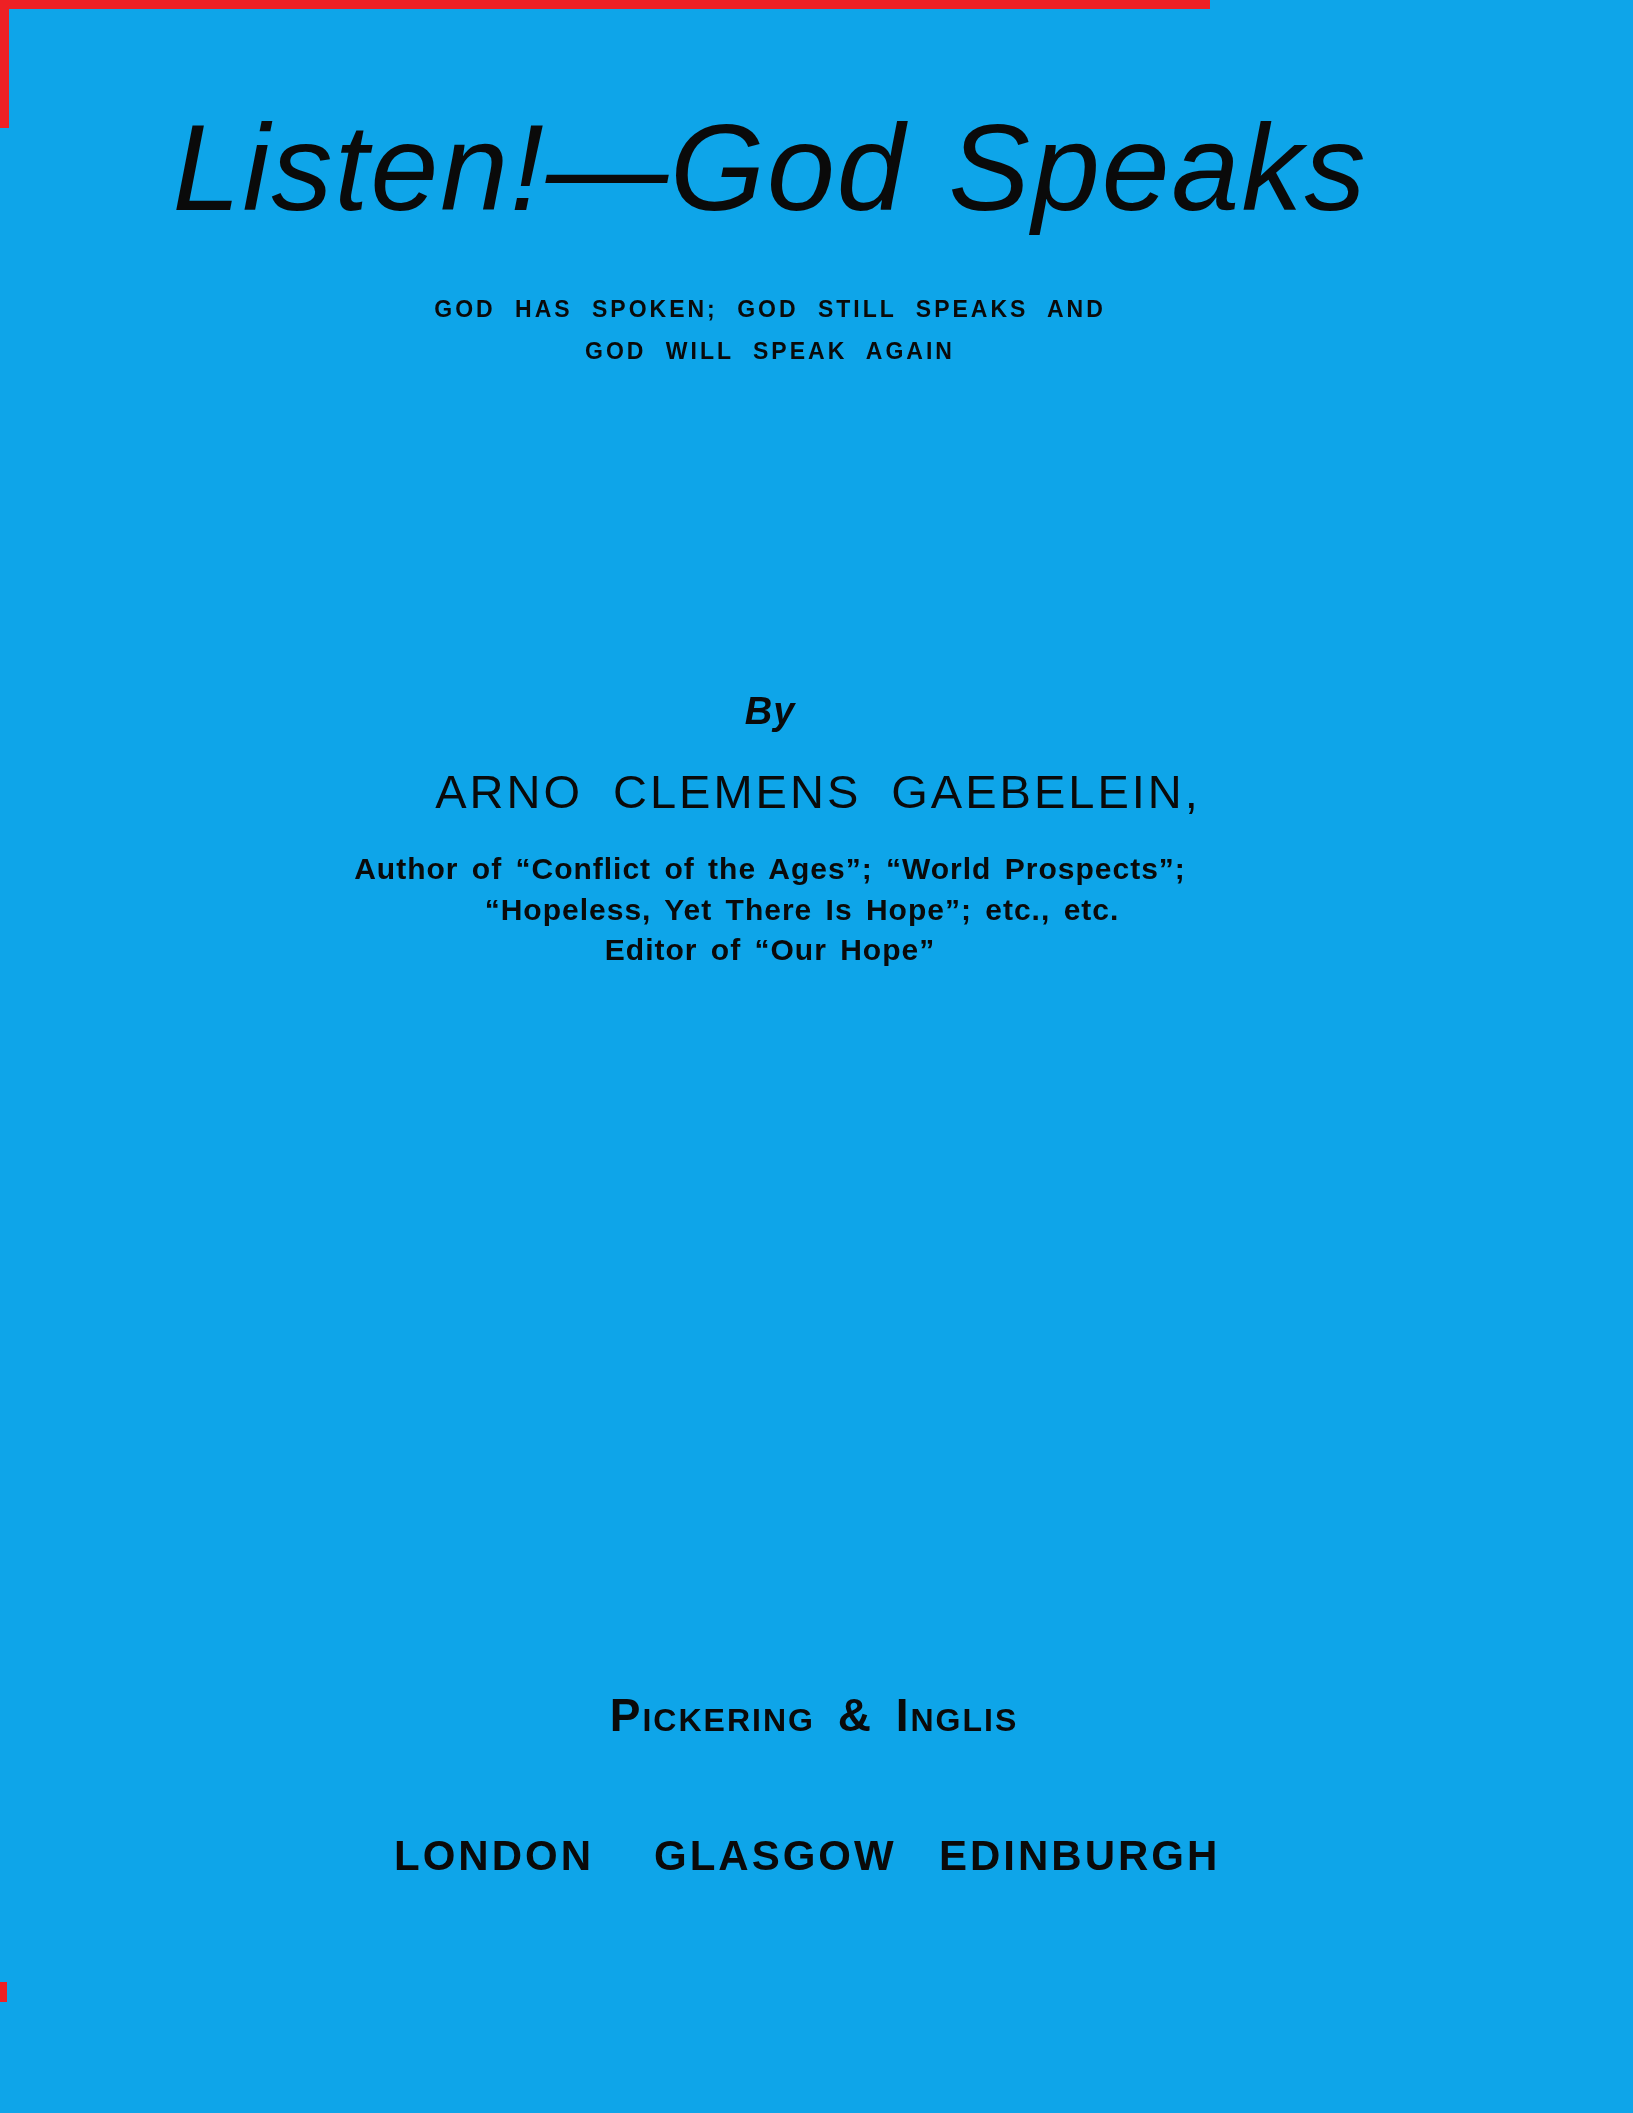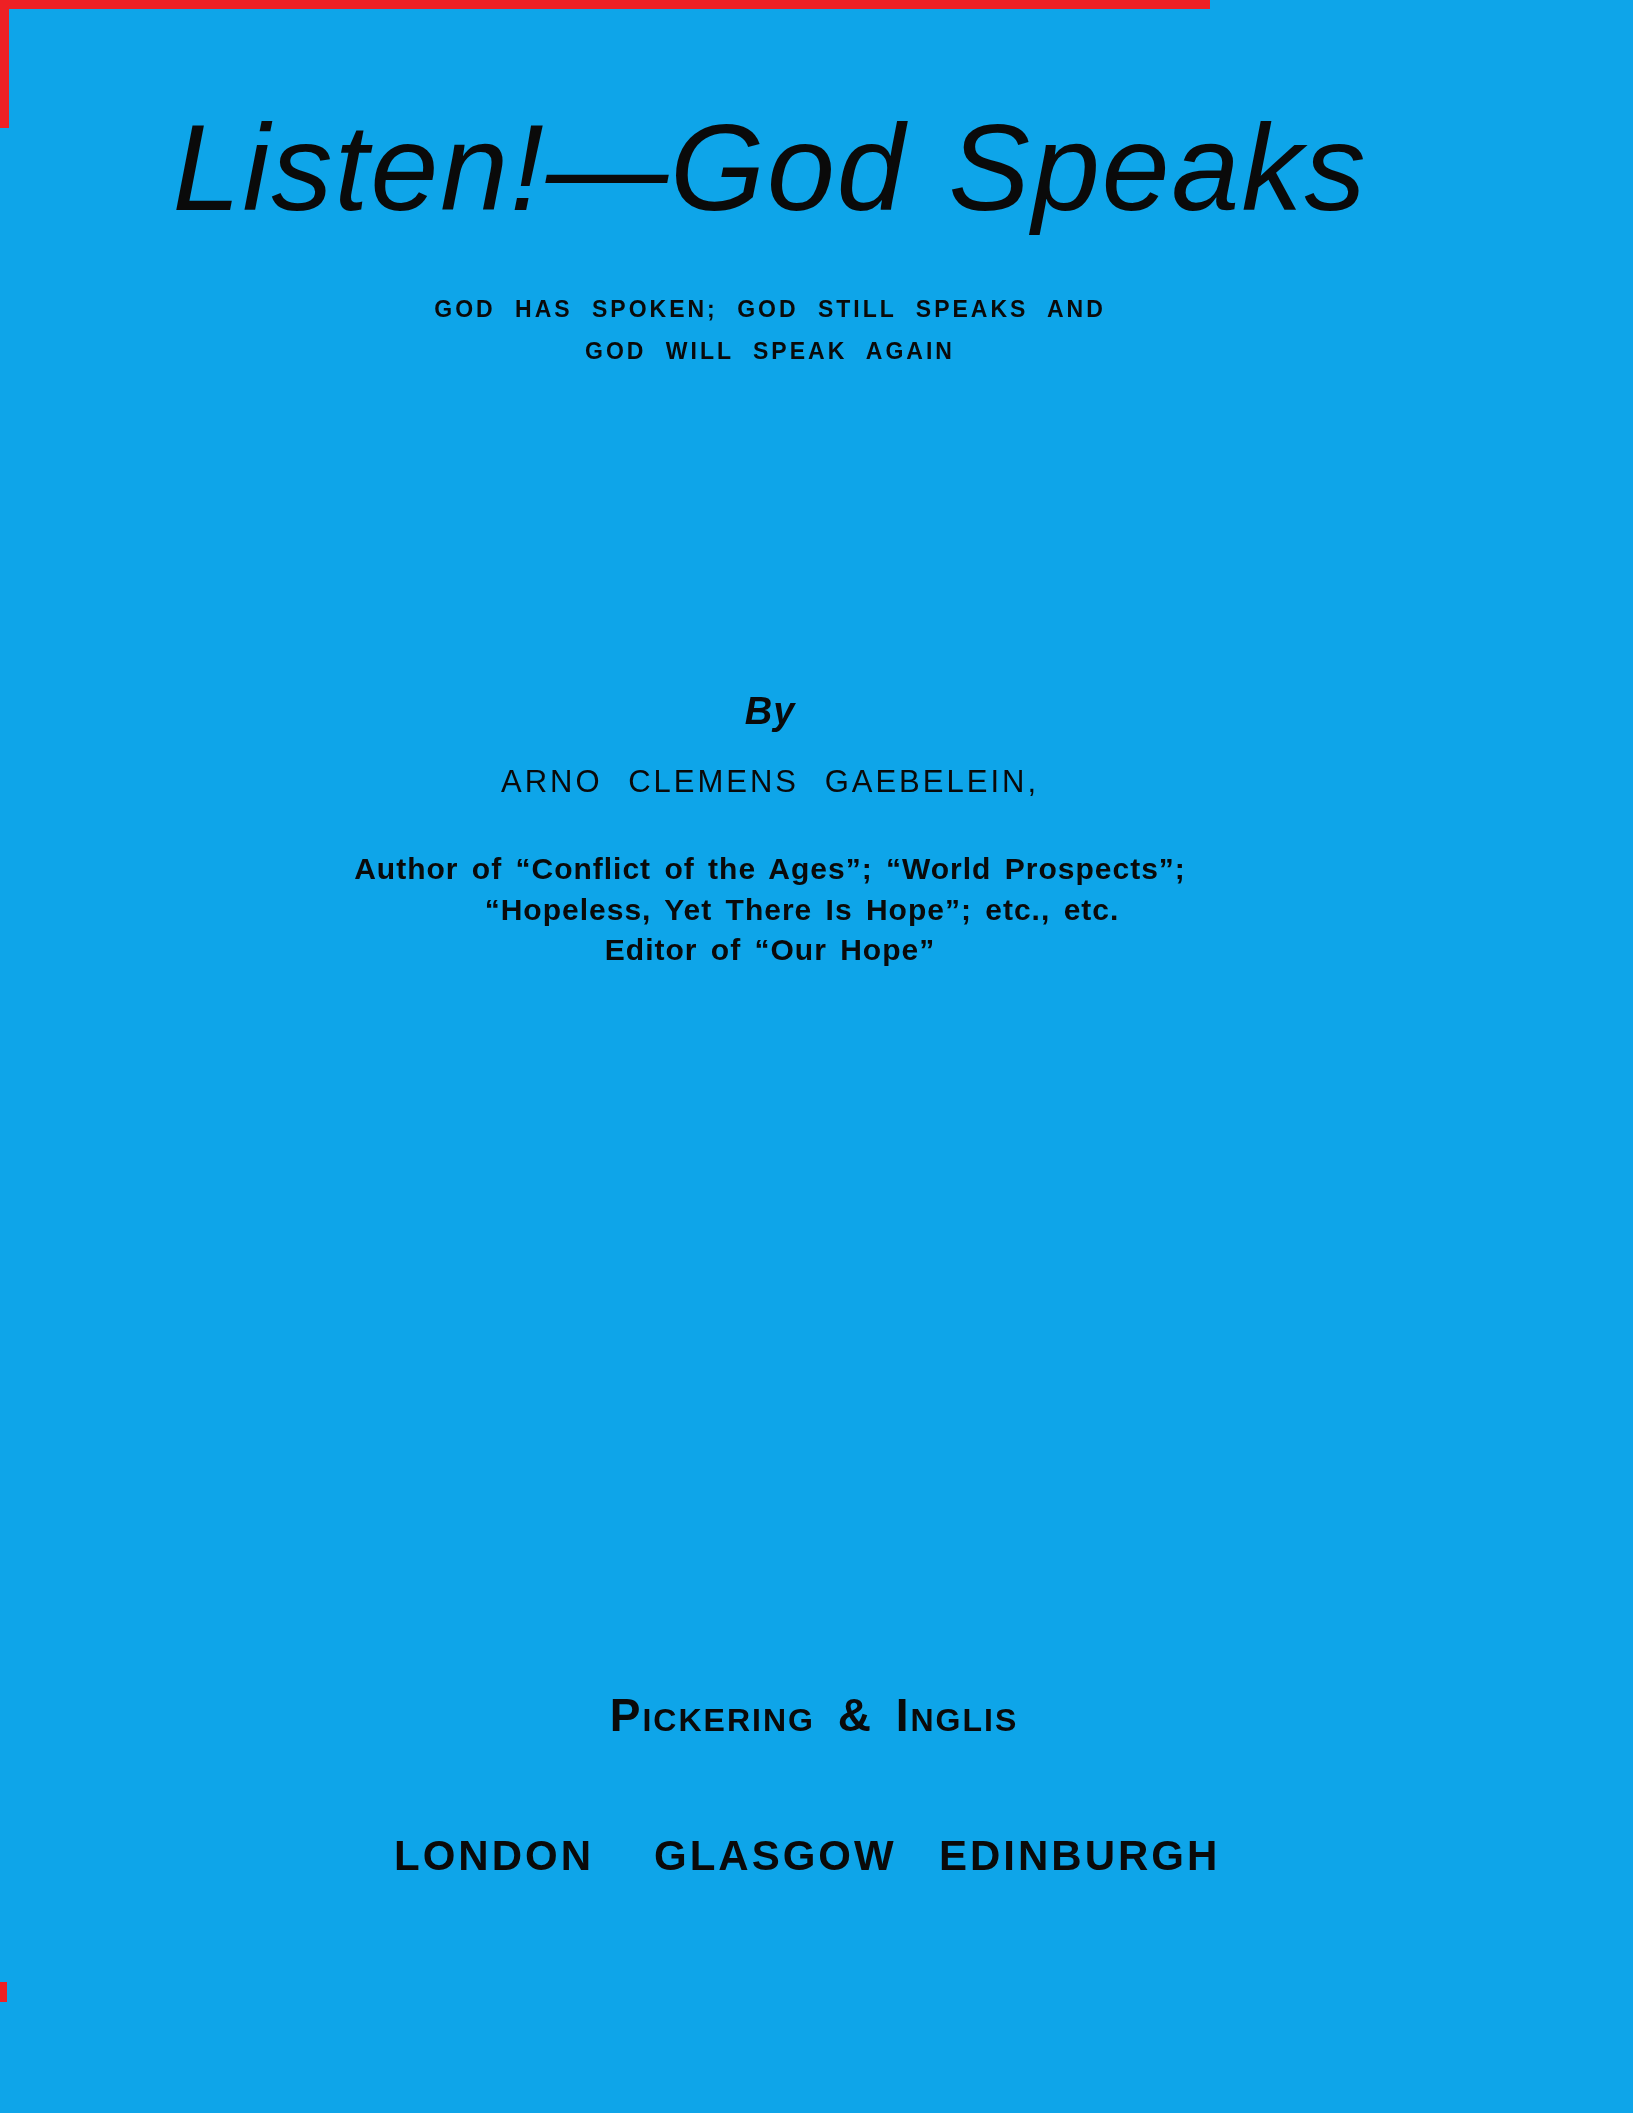--- a/index.html
+++ b/index.html
@@ -56,24 +56,25 @@
   .subtitle-2 { top: 338px; }
   .by {
     top: 690px;
     font-size: 38px;
     font-weight: 700;
     font-style: italic;
     letter-spacing: 1px;
   }
   .author-name {
     top: 764px;
-    font-size: 31px;
+    font-size: 47px;
     font-weight: 400;
     letter-spacing: 3px;
     word-spacing: 14px;
+    padding-left: 48px;
   }
   .credit {
     font-size: 30px;
     font-weight: 700;
     letter-spacing: 1px;
     word-spacing: 4px;
   }
   .credit-1 { top: 852px; }
   .credit-2 { top: 893px; padding-left: 32px; }
   .credit-3 { top: 933px; }

